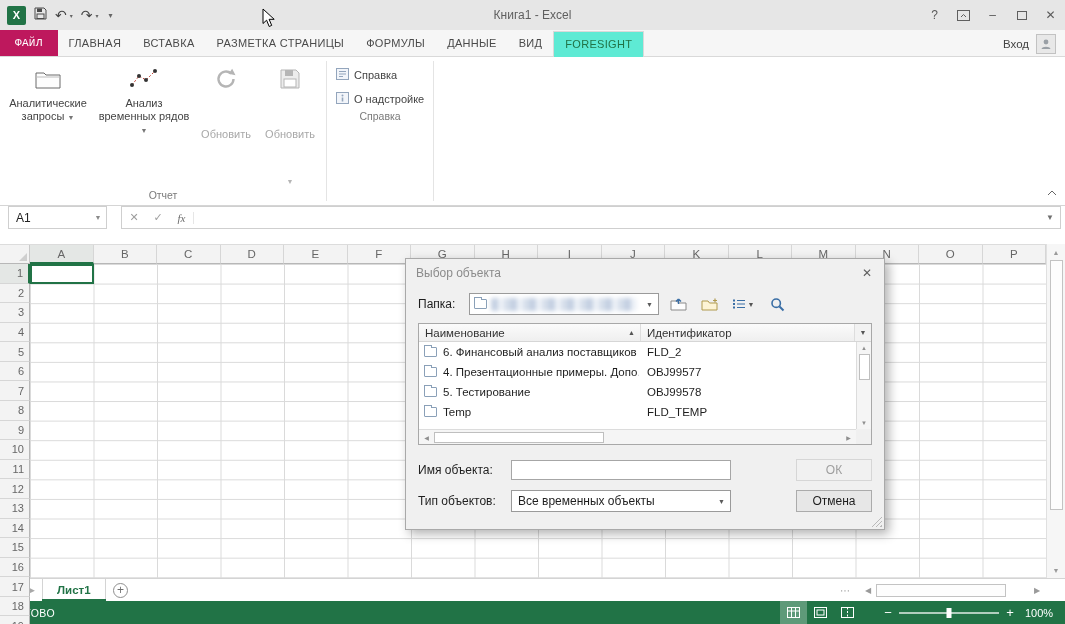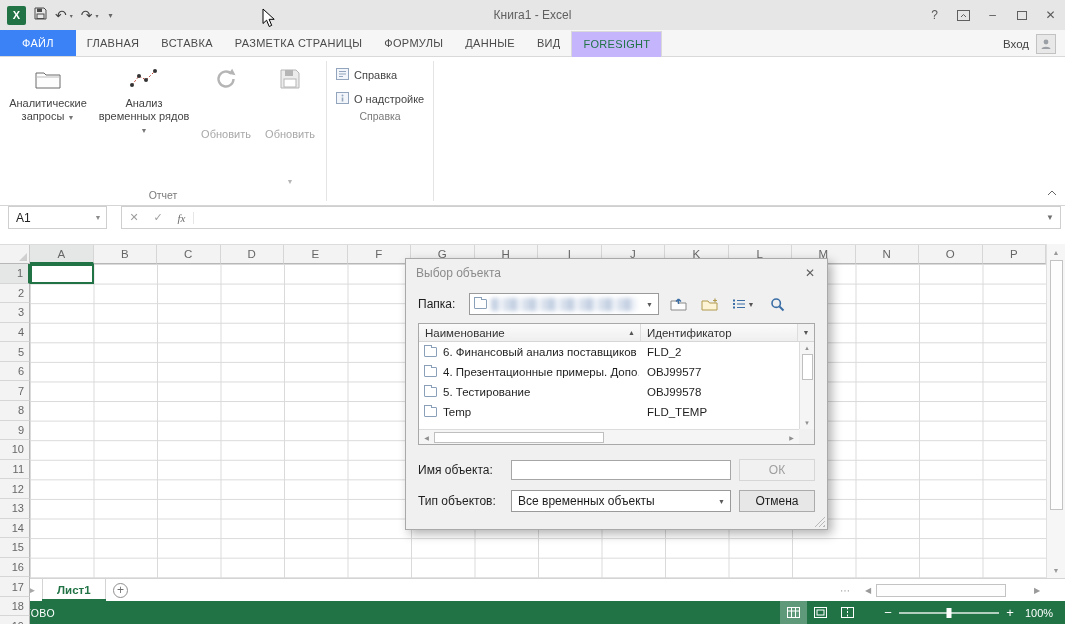--- a/index.html
+++ b/index.html
@@ -13,22 +13,22 @@
   .xl-logo { width:19px; height:19px; background:#217346; color:#fff; font-weight:700; font-size:11px; display:flex; align-items:center; justify-content:center; border-radius:2px; }
   .qat .glyph { color:#444; font-size:14px; line-height:14px; }
   .qat .mini-caret { font-size:6px; color:#666; margin-left:-5px; }
   .tb-title { position:absolute; left:0; right:0; text-align:center; font-size:12px; color:#5f5f5f; z-index:1; }
   .winctl { margin-left:auto; display:flex; z-index:2; }
   .winctl > span { width:29px; height:30px; display:flex; align-items:center; justify-content:center; color:#595959; font-size:12px; }
 
   
   .tabrow { flex:0 0 26px; background:#f6f6f6; display:flex; align-items:flex-end; border-bottom:1px solid #d9d9d9; position:relative; }
   .tab { padding:0 11px; height:25px; line-height:25px; font-size:11px; color:#4a4a4a; letter-spacing:.3px; white-space:nowrap; }
-  .tab.file { background:#3b82f6; color:#fff; padding:0 22px; height:26px; line-height:26px; }
-  .tab.active { background:#c4b5fd; border:1px solid #d9d9d9; border-bottom:none; color:#217346; margin-bottom:-1px; height:26px; line-height:25px; }
+  .tab.file { background:#be185d; color:#fff; padding:0 15px; height:26px; line-height:26px;font-family:Liberation Mono, monospace; }
+  .tab.active { background:#5eead4; border:1px solid #d9d9d9; border-bottom:none; color:#217346; margin-bottom:-1px; height:26px; line-height:25px; }
   .signin { margin-left:auto; display:flex; align-items:center; gap:7px; padding-right:9px; font-size:11.5px; color:#444; height:25px; }
   .avatar { width:20px; height:20px; background:#e8e8e8; border:1px solid #c2c2c2; display:flex; align-items:center; justify-content:center; }
 
   
   .ribbon { flex:0 0 92px; background:#fff; border-bottom:1px solid #d5d5d5; display:flex; position:relative; }
   .rgroup { display:flex; flex-direction:column; padding:2px 3px 0; }
   .rbuttons { flex:1; display:flex; align-items:flex-start; padding-top:2px; }
   .glabel { height:17px; text-align:center; font-size:10.5px; color:#7a7a7a; line-height:15px; }
   .gsep { width:1px; background:#e4e4e4; margin:4px 0; }
   .bigbtn { padding:3px 3px 0; display:flex; flex-direction:column; align-items:center; gap:3px; font-size:11px; color:#444; text-align:center; line-height:13px; }
@@ -91,21 +91,21 @@
   .views { margin-left:auto; display:flex; }
   .viewbtn { width:27px; height:23px; display:flex; align-items:center; justify-content:center; }
   .viewbtn.active { background:rgba(255,255,255,.28); }
   .zoomwrap { display:flex; align-items:center; margin-left:16px; }
   .zbtn { width:22px; text-align:center; font-size:13px; }
   .zoomtrack { width:100px; height:2px; background:rgba(255,255,255,.65); position:relative; }
   .zoomthumb { position:absolute; left:50%; top:-4px; width:5px; height:10px; background:#fff; transform:translateX(-50%); }
   .zoomlabel { width:44px; text-align:center; font-size:11px; padding-right:8px; }
 
   
-  .dialog { position:absolute; left:405px; top:258px; width:423px; height:272px; background:#f0f0f0; border:1px solid #a9a9a9; box-shadow:4px 4px 10px rgba(0,0,0,.3); font-size:12px; color:#1e1e1e; z-index:10; }
+  .dialog { position:absolute; left:405px; top:258px; width:480px; height:272px; background:#f0f0f0; border:1px solid #a9a9a9; box-shadow:4px 4px 10px rgba(0,0,0,.3); font-size:12px; color:#1e1e1e; z-index:10; }
   .dtitle { height:28px; display:flex; align-items:center; padding-left:10px; color:#8b8b8b; }
   .dclose { margin-left:auto; width:34px; height:28px; display:flex; align-items:center; justify-content:center; color:#5f5f5f; font-size:12px; }
   .drow { margin:0 12px; display:flex; align-items:center; }
   .folder-row { margin-top:6px; margin-bottom:8px; gap:7px; height:22px; }
   .dlabel { color:#1e1e1e; }
   .folder-row .dlabel { width:44px; }
   .combo { height:22px; background:#fff; border:1px solid #9a9a9a; display:flex; align-items:center; padding-left:4px; }
   .folder-combo { width:190px; }
   .type-combo { width:220px; padding-left:6px; }
   .combo-arrow { margin-left:auto; width:17px; text-align:center; color:#5a5a5a; font-size:7px; }

